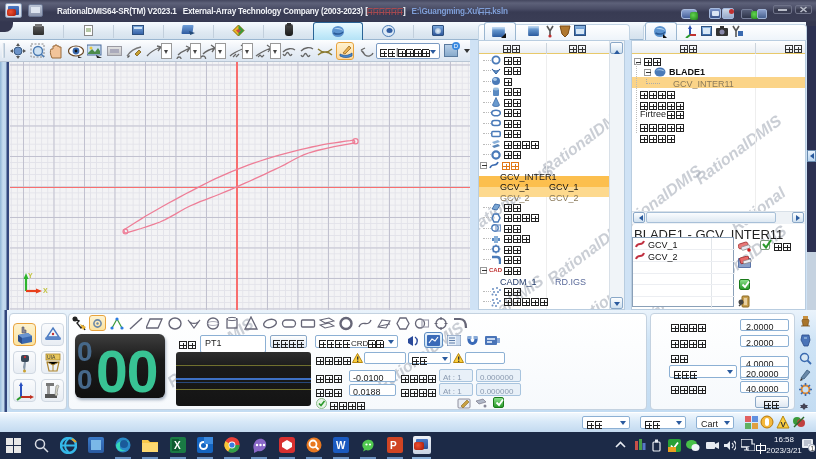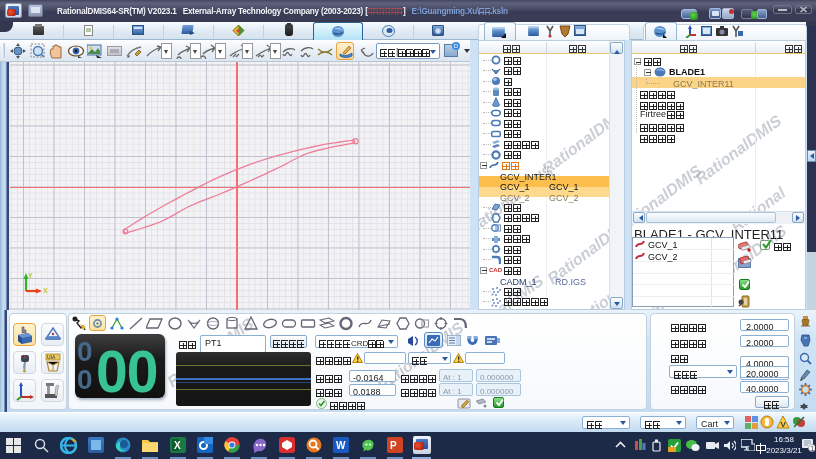--- a/index.html
+++ b/index.html
@@ -720,21 +720,21 @@
         </div>
     <svg class="a" style="left:384px;top:39px" width="11" height="10">
           <path d="M5.5 0.5 L10.5 9.5 L0.5 9.5 Z" fill="#fcd040" stroke="#b8860b" stroke-width="1"></path>
           <rect x="5" y="3.5" width="1.4" height="3.2" fill="#333"></rect>
           <rect x="5" y="7.6" width="1.4" height="1.3" fill="#333"></rect>
         </svg>
     <div class="a inp" style="left:396px;top:38px;width:40px;height:12px"></div>
 
     <div class="a" style="left:247px;top:59px"><i class="h"></i><i class="h"></i><i class="h"></i></div>
     <div class="a inp" style="left:280px;top:56px;width:47px;height:12px">
-          <span style="position:absolute;left:3px;top:2px">-0.0164</span>
+          <span style="position:absolute;left:3px;top:2px">-0.0100</span>
         </div>
     <div class="a" style="left:332px;top:59px"><i class="h"></i><i class="h"></i><i class="h"></i><i class="h"></i></div>
     <div class="a inpd" style="left:370px;top:55px;width:34px;height:13px">
           <span style="position:absolute;left:3px;top:3px">At : 1</span>
         </div>
     <div class="a inpd" style="left:407px;top:55px;width:45px;height:13px">
           <span style="position:absolute;left:3px;top:3px">0.000000</span>
         </div>
 
     <div class="a" style="left:247px;top:73px"><i class="h"></i><i class="h"></i><i class="h"></i></div>

